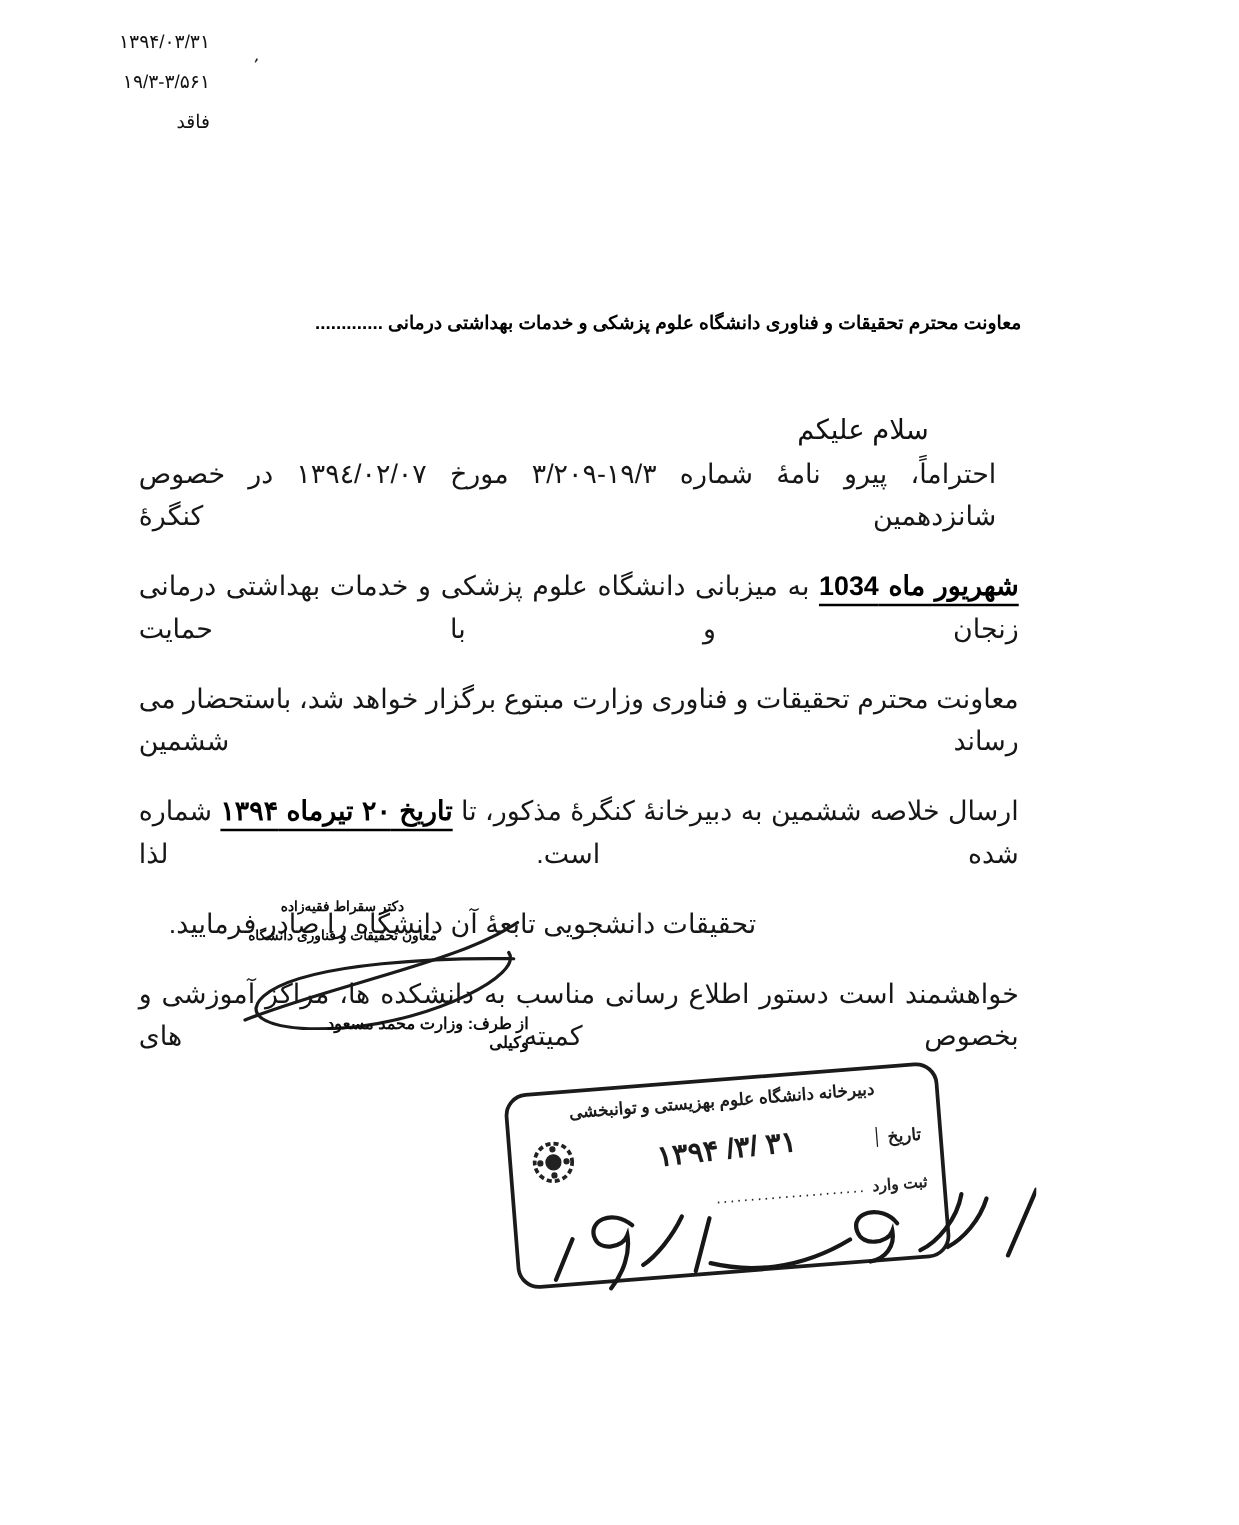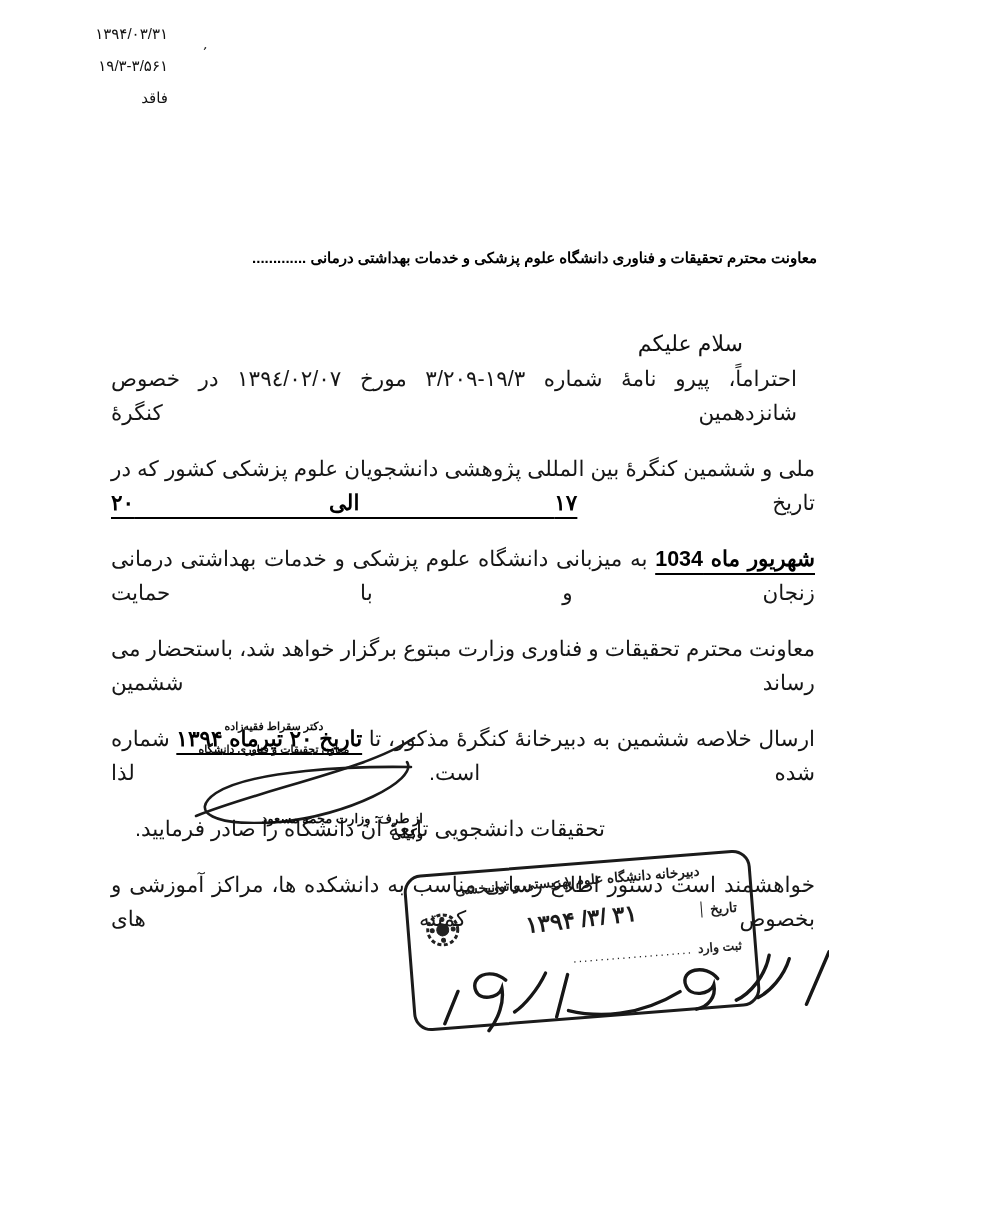--- a/index.html
+++ b/index.html
@@ -55,21 +55,20 @@
     <div class="ltr">۱۹/۳-۳/۵۶۱</div>
     <div>فاقد</div>
   </div>
   <div class="stray">٬</div>
 
   <div class="recipient">معاونت محترم تحقیقات و فناوری دانشگاه علوم پزشکی و خدمات بهداشتی درمانی .............</div>
   <div class="salutation">سلام علیکم</div>
 
   <div class="body-block">
     <div class="line first"><span>احتراماً، پیرو نامهٔ شماره ۱۹/۳-۳/۲۰۹ مورخ ١٣٩٤/٠٢/٠٧ در خصوص شانزدهمین کنگرهٔ</span></div>
-    <div class="line"><span>ملی و ششمین کنگرهٔ بین المللی پژوهشی دانشجویان علوم پزشکی کشور که در تاریخ </span><span class="bu">۱۷ الی ۲۰</span></div>
     <div class="line"><span class="bu">شهریور ماه 1034</span><span> به میزبانی دانشگاه علوم پزشکی و خدمات بهداشتی درمانی زنجان و با حمایت</span></div>
     <div class="line"><span>معاونت محترم تحقیقات و فناوری وزارت مبتوع برگزار خواهد شد، باستحضار می رساند ششمین</span></div>
     <div class="line"><span>ارسال خلاصه ششمین به دبیرخانهٔ کنگرهٔ مذکور، تا </span><span class="bu">تاریخ ۲۰ تیرماه ۱۳۹۴</span><span> شماره شده است. لذا</span></div>
     <div class="line last"><span>تحقیقات دانشجویی تابعهٔ آن دانشگاه را صادر فرمایید.</span></div>
     <div class="line"><span>خواهشمند است دستور اطلاع رسانی مناسب به دانشکده ها، مراکز آموزشی و بخصوص کمیته های</span></div>
   </div>
 
   <div class="sig-block">
     <div>دکتر سقراط فقیه‌زاده</div>
     <div>معاون تحقیقات و فناوری دانشگاه</div>

